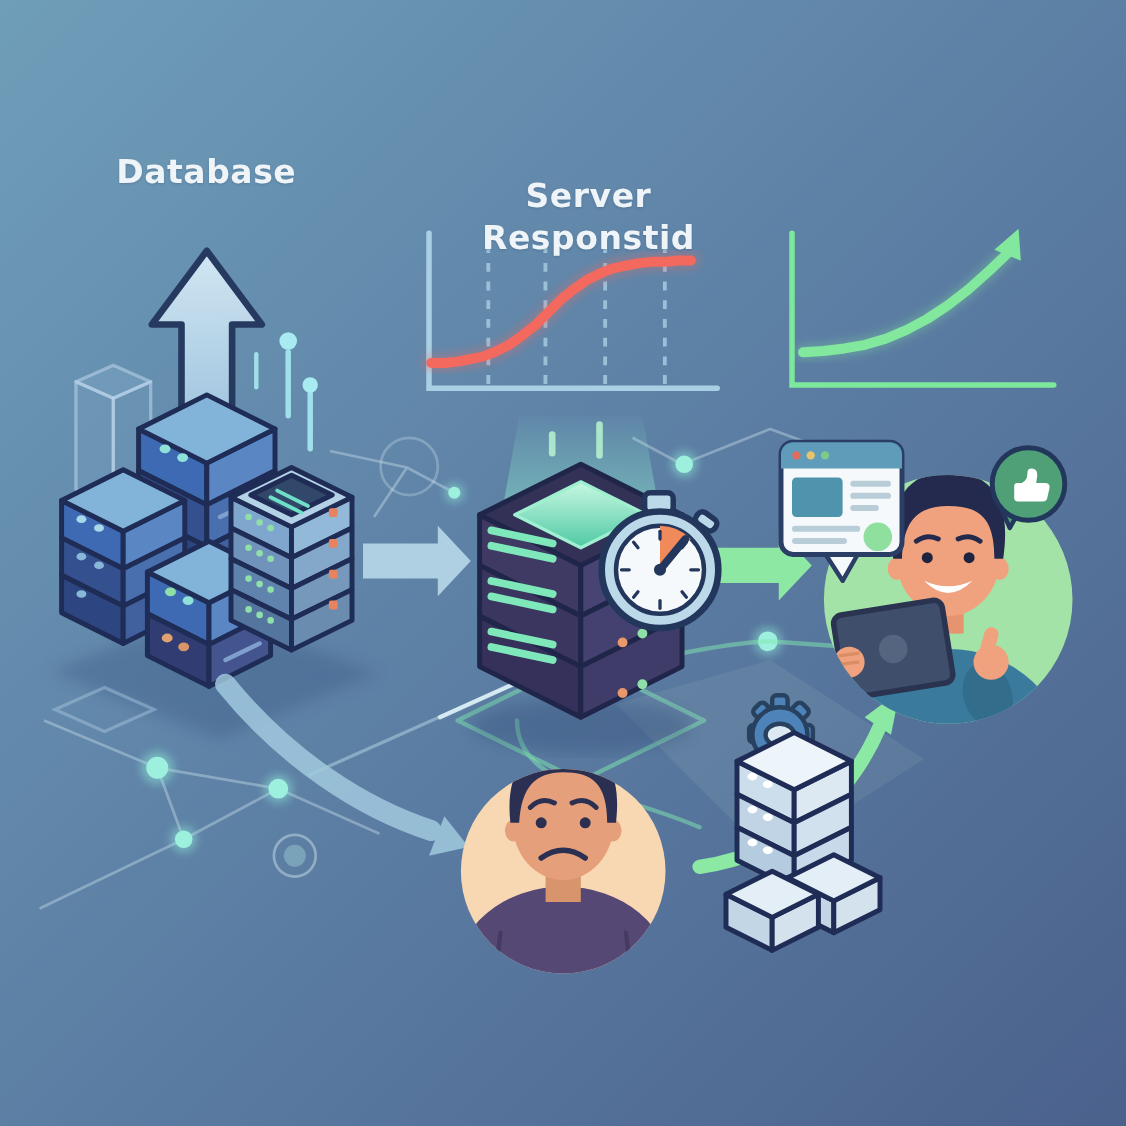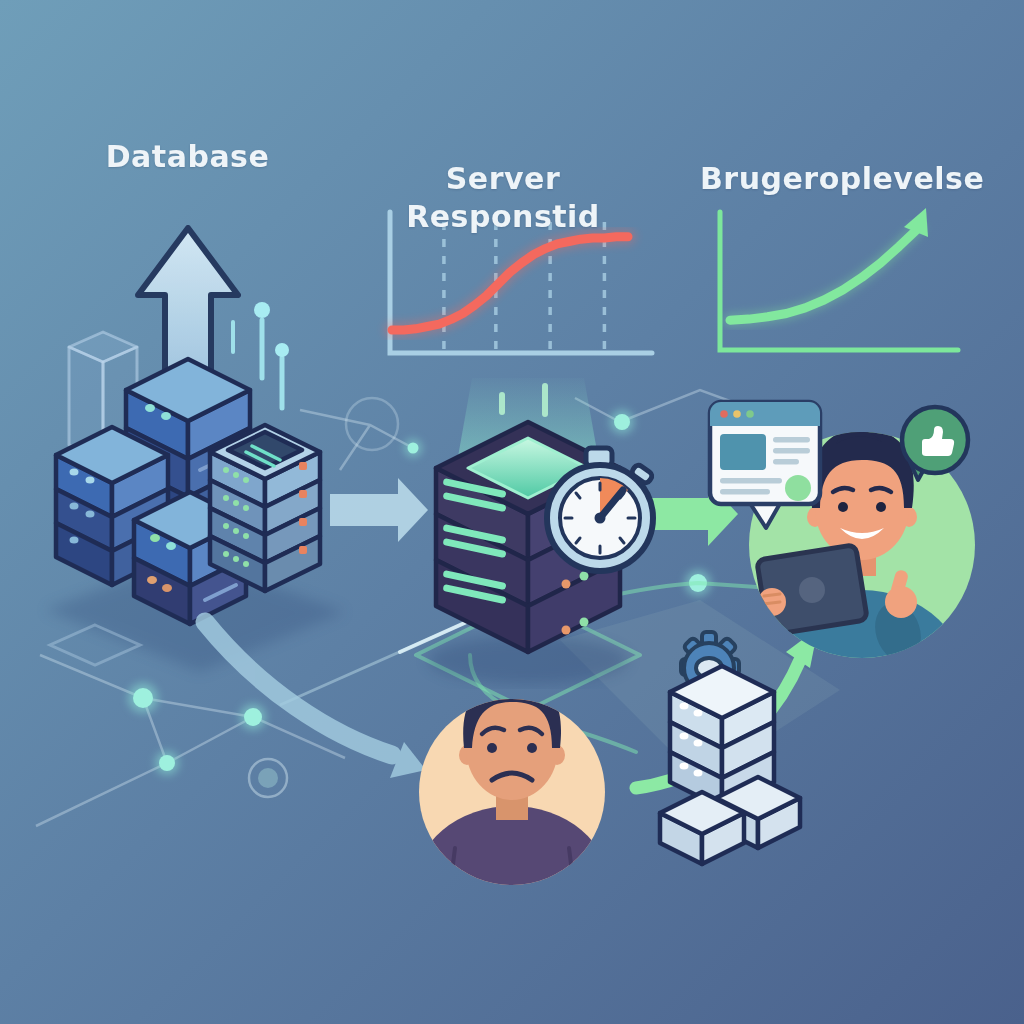--- a/index.html
+++ b/index.html
@@ -3,21 +3,21 @@
 <meta charset="utf-8">
 <style>
   html,body{margin:0;padding:0;background:#33415e;}
   .canvas{position:relative;width:1024px;height:1024px;overflow:hidden;
     background:linear-gradient(135deg,#6f9eb9 0%,#5d80a5 48%,#4a618c 100%);
     font-family:"DejaVu Sans","Liberation Sans",sans-serif;}
   .canvas svg.scene{position:absolute;inset:0;}
   .hdr{position:absolute;color:#eef4f8;font-weight:700;font-size:30px;line-height:38px;
     text-align:center;letter-spacing:.5px;text-shadow:0 1px 2px rgba(40,60,90,.25);}
   #hdr-db{left:55px;top:138px;width:265px;}
-  #hdr-srv{left:358px;top:160px;width:290px;}
+  #hdr-srv{left:390px;top:160px;width:290px;}
   #hdr-usr{left:700px;top:160px;width:275px;}
   [data-gridlines] line{stroke:#a9cfe4;stroke-width:3.5;stroke-dasharray:8 9;opacity:.8;}
   .outl{stroke:#20264a;stroke-width:4.5;stroke-linejoin:round;}
   .outl2{stroke:#1f2c55;stroke-width:4.5;stroke-linejoin:round;}
   .net{stroke:#d5e8f2;stroke-width:2.5;opacity:.38;fill:none;}
   .circ{stroke:#7fe8b0;stroke-width:4;opacity:.5;fill:none;stroke-linecap:round;stroke-linejoin:round;}
 </style>
 </head>
 <body>
 
@@ -386,15 +386,14 @@
       <polygon points="744,813 702,834 702,864 744,843" fill="#d4e2ee"></polygon>
       <polygon points="702,792 744,813 702,834 660,813" fill="#e4eef6"></polygon>
     </g>
   </g>
 </svg>
 
 <div class="hdr" id="hdr-db">
   <div>Database</div>
 </div>
 <div class="hdr" id="hdr-srv">Server Responstid</div>
-<div class="hdr" id="hdr-usr">Brugeroplevelse</div>
 
 </div>
 
 </body></html>

